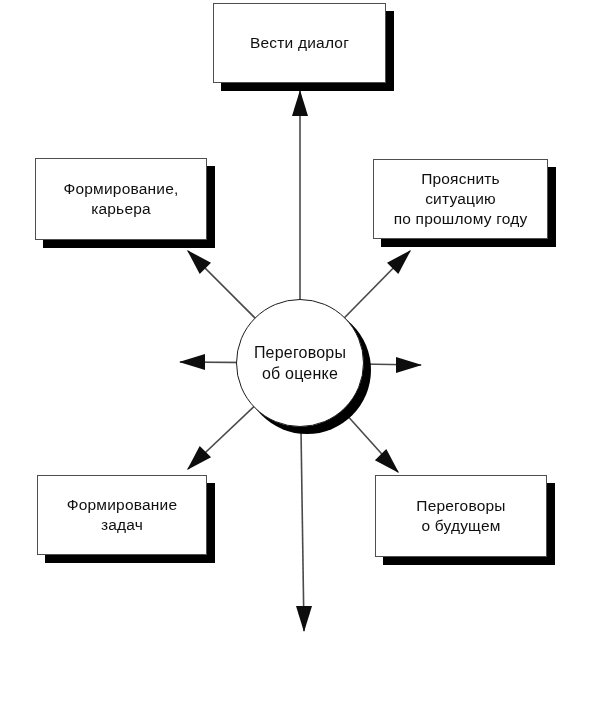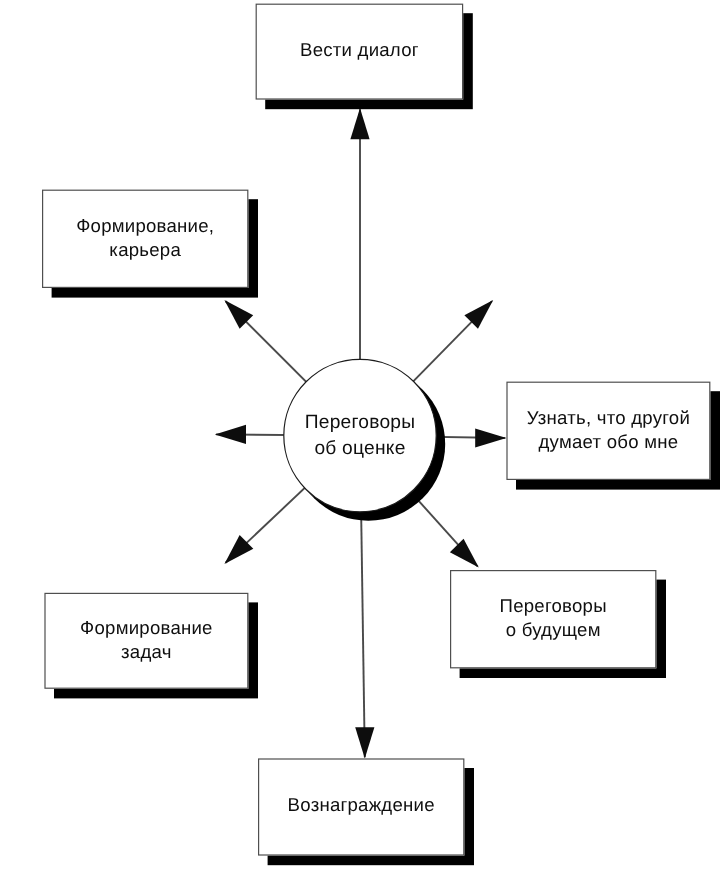--- a/index.html
+++ b/index.html
@@ -33,21 +33,21 @@
     line-height: 1.3;
     letter-spacing: 0.2px;
     padding: 2px 6px;
   }
   .node .label { white-space: pre-line; }
   .pos-top          { left: 213px; top:   3px; width: 173px; height: 80px; }
   .pos-top-left     { left:  35px; top: 158px; width: 172px; height: 82px; }
   .pos-top-right    { left: 373px; top: 159px; width: 175px; height: 80px; }
   .pos-left         { left:   2px; top: 315px; width: 168px; height: 85px; }
   .pos-right        { left: 422px; top: 318px; width: 170px; height: 82px; }
-  .pos-bottom-left  { left:  37px; top: 494px; width: 170px; height: 80px; }
+  .pos-bottom-left  { left:  37px; top: 475px; width: 170px; height: 80px; }
   .pos-bottom-right { left: 375px; top: 475px; width: 172px; height: 82px; }
   .pos-bottom       { left: 215px; top: 632px; width: 172px; height: 81px; }
   .center-circle {
     position: absolute;
     left: 236px; top: 299px;
     width: 128px; height: 128px;
     box-sizing: border-box;
     background: #ffffff;
     border: 1.8px solid #1c1c1c;
     border-radius: 50%;
@@ -105,39 +105,37 @@
 
   <div class="node pos-top">
     <span class="label">Вести диалог</span>
   </div>
 
   <div class="node pos-top-left">
     <span class="label">Формирование,
 карьера</span>
   </div>
 
+  <div class="node pos-top-right">
+    <span class="label">Прояснить
+ситуацию
+по прошлому году</span>
+  </div>
 
 
-  <div class="node pos-right">
-    <span class="label">Узнать, что другой
-думает обо мне</span>
-  </div>
 
   <div class="node pos-bottom-left">
     <span class="label">Формирование
 задач</span>
   </div>
 
   <div class="node pos-bottom-right">
     <span class="label">Переговоры
 о будущем</span>
   </div>
 
-  <div class="node pos-bottom">
-    <span class="label">Вознаграждение</span>
-  </div>
 
   <div class="center-circle">
     <span class="label">Переговоры
 об оценке</span>
   </div>
 
 </div>
 
 </body></html>

